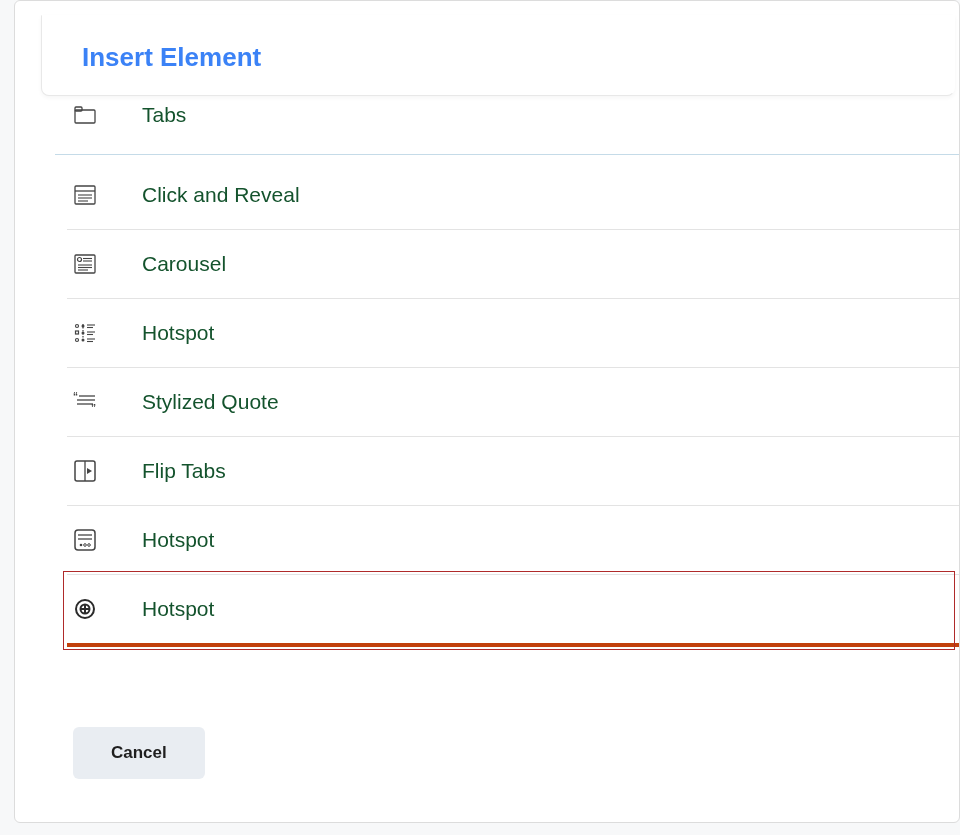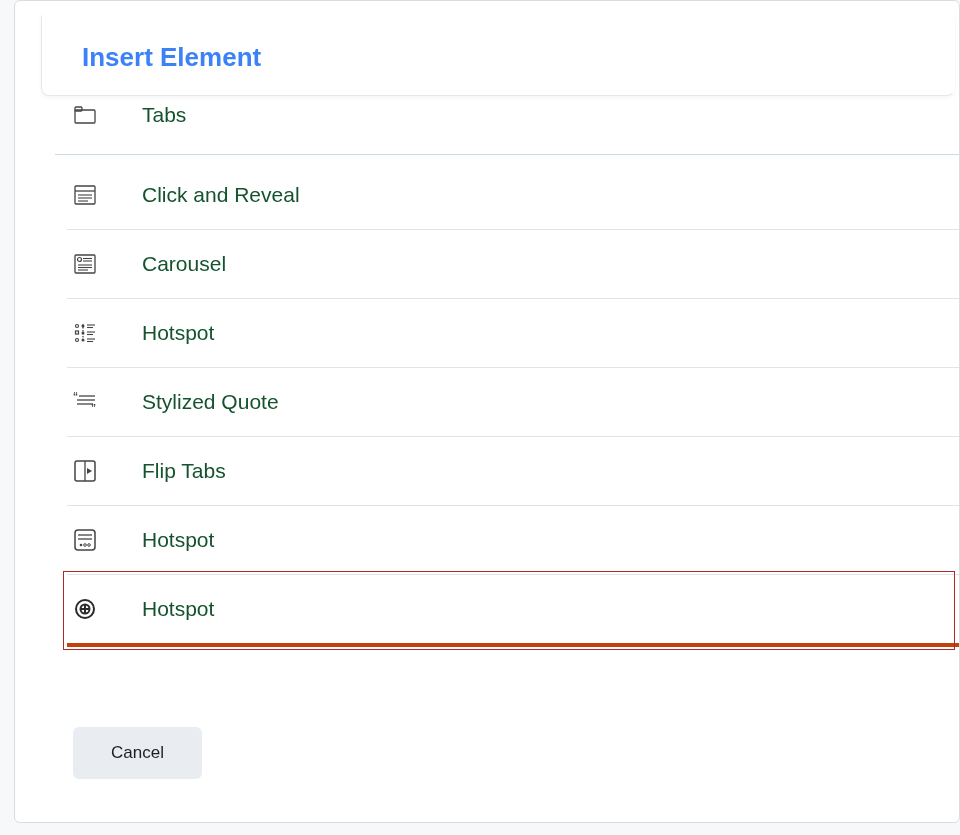--- a/index.html
+++ b/index.html
@@ -103,21 +103,21 @@
       position: absolute;
       left: 58px;
       top: 726px;
     }
     .cancel-btn {
       background: #e9edf2;
       border: none;
       border-radius: 6px;
       padding: 16px 38px;
       font-size: 17px;
-      font-weight: 400;
+      font-weight: 700;
       color: #1f1f1f;
       cursor: pointer;
     }
     svg { display: block; }
   </style>
 </head>
 <body>
 
 <div class="outer-panel">
 

